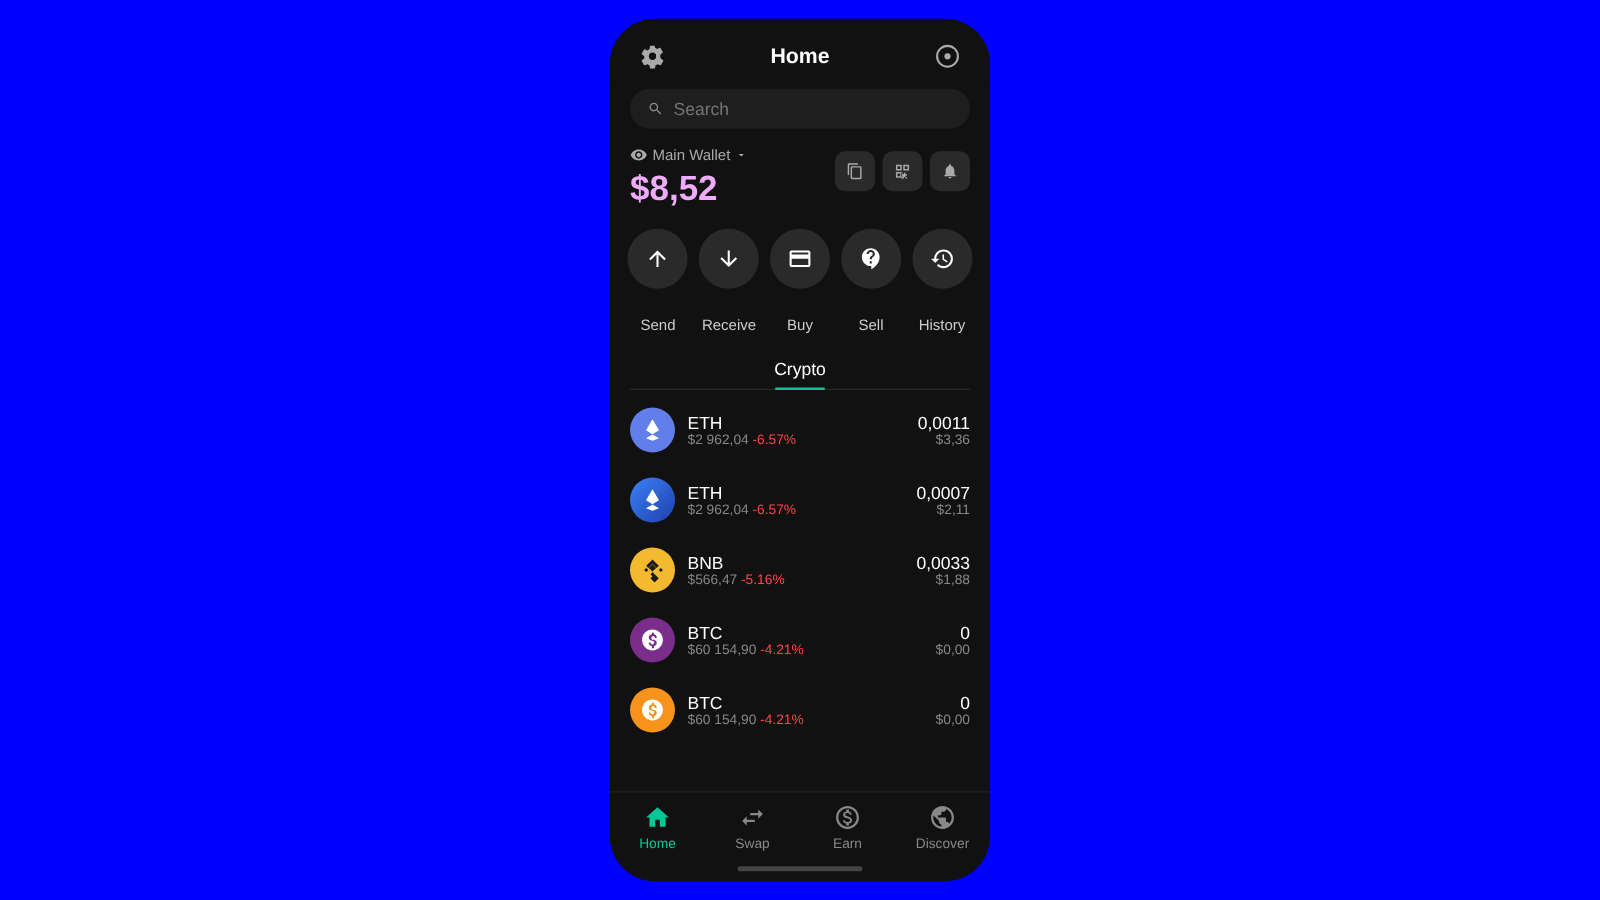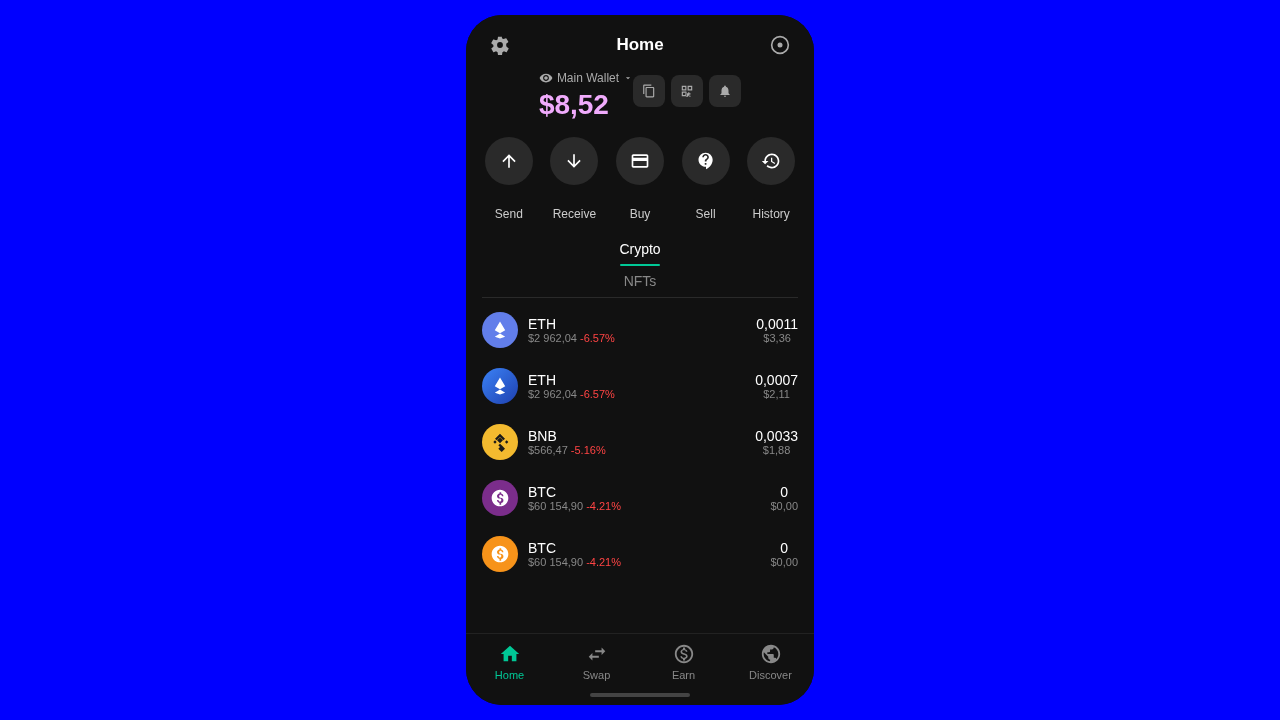--- a/index.html
+++ b/index.html
@@ -6,21 +6,21 @@
     body {
       background: #0000ff;
       display: flex;
       justify-content: center;
       align-items: center;
       width: 1280px;
       height: 720px;
       font-family: -apple-system, BlinkMacSystemFont, 'Segoe UI', sans-serif;
     }
     .phone-container {
-      width: 348px;
+      width: 304px;
       height: 690px;
       background: #111111;
       border-radius: 36px;
       overflow: hidden;
       display: flex;
       flex-direction: column;
       position: relative;
     }
     .header {
       display: flex;
@@ -56,21 +56,21 @@
       background: transparent;
       border: none;
       outline: none;
       color: #888;
       font-size: 14px;
       width: 100%;
     }
     .wallet-section {
       padding: 4px 16px 8px;
       display: flex;
-      justify-content: center;
+      justify-content: space-between;
       align-items: flex-start;
     }
     .wallet-left {}
     .wallet-name {
       display: flex;
       align-items: center;
       gap: 4px;
       color: #aaaaaa;
       font-size: 12px;
       margin-bottom: 4px;
@@ -122,21 +122,20 @@
     }
     .action-label {
       color: #cccccc;
       font-size: 12px;
       margin-top: 16px;
     }
     .tabs {
       display: flex;
       margin: 8px 16px 0;
       border-bottom: 1px solid #2a2a2a;
-      flex-direction: column;
     }
     .tab {
       flex: 1;
       text-align: center;
       padding: 8px 0;
       font-size: 14px;
       color: #888;
       cursor: pointer;
       position: relative;
     }
@@ -182,21 +181,21 @@
     .crypto-name {
       color: #ffffff;
       font-size: 14px;
       font-weight: 400;
     }
     .crypto-price {
       font-size: 11px;
       color: #888;
     }
     .crypto-change-neg { color: #ff4444; }
-    .crypto-right { text-align: center; margin-left: 32px; }
+    .crypto-right { text-align: right; margin-left: 32px; }
     .crypto-amount {
       color: #ffffff;
       font-size: 14px;
       font-weight: 500;
     }
     .crypto-value {
       color: #888;
       font-size: 11px;
     }
     .bottom-nav {
@@ -257,20 +256,26 @@
     </div>
     <span class="header-title">Home</span>
     <div class="icon-btn">
       <svg width="20" height="20" viewBox="0 0 24 24" fill="#aaa">
         <circle cx="12" cy="12" r="10" stroke="#aaa" stroke-width="2" fill="none"></circle>
         <circle cx="12" cy="12" r="3" fill="#aaa"></circle>
       </svg>
     </div>
   </div>
 
+  <div class="search-bar">
+    <svg width="14" height="14" viewBox="0 0 24 24" fill="#888">
+      <path d="M15.5 14h-.79l-.28-.27A6.47 6.47 0 0016 9.5 6.5 6.5 0 109.5 16c1.61 0 3.09-.59 4.23-1.57l.27.28v.79l5 4.99L20.49 19l-4.99-5zm-6 0C7.01 14 5 11.99 5 9.5S7.01 5 9.5 5 14 7.01 14 9.5 11.99 14 9.5 14z"></path>
+    </svg>
+    <input type="text" placeholder="Search" style="">
+  </div>
 
   <div class="wallet-section">
     <div class="wallet-left">
       <div class="wallet-name">
         <svg width="14" height="14" viewBox="0 0 24 24" fill="#aaa">
           <path d="M12 4.5C7 4.5 2.73 7.61 1 12c1.73 4.39 6 7.5 11 7.5s9.27-3.11 11-7.5c-1.73-4.39-6-7.5-11-7.5zM12 17c-2.76 0-5-2.24-5-5s2.24-5 5-5 5 2.24 5 5-2.24 5-5 5zm0-8c-1.66 0-3 1.34-3 3s1.34 3 3 3 3-1.34 3-3-1.34-3-3-3z"></path>
         </svg>
         <span>Main Wallet</span>
         <svg width="10" height="10" viewBox="0 0 24 24" fill="#aaa">
           <path d="M7 10l5 5 5-5z"></path>
@@ -336,23 +341,20 @@
             <path d="M13 3c-4.97 0-9 4.03-9 9H1l3.89 3.89.07.14L9 12H6c0-3.87 3.13-7 7-7s7 3.13 7 7-3.13 7-7 7c-1.93 0-3.68-.79-4.94-2.06l-1.42 1.42C8.27 19.99 10.51 21 13 21c4.97 0 9-4.03 9-9s-4.03-9-9-9zm-1 5v5l4.28 2.54.72-1.21-3.5-2.08V8H12z"></path>
           </svg>
       </div>
       <span class="action-label">History</span>
     </div>
   </div>
 
   <div class="tabs">
     <div class="tab active">
       <span>Crypto</span>
-    </div>
-    <div class="tab">
-      <span>NFTs</span>
     </div>
   </div>
 
   <div class="crypto-list">
 
     <div class="crypto-item">
       <div class="crypto-logo eth-logo">
         <svg width="20" height="20" viewBox="0 0 24 24" fill="white">
             <path d="M12 1.75l-6.25 10.5L12 16l6.25-3.75L12 1.75zm0 14.5l-6.25 3.75L12 22.25l6.25-2.25L12 16.25z"></path>
           </svg>

